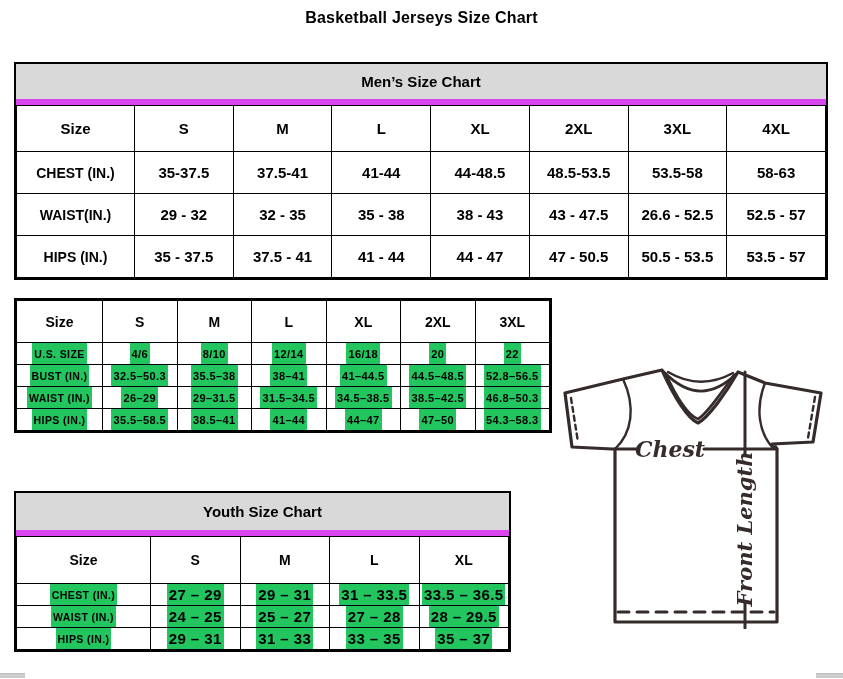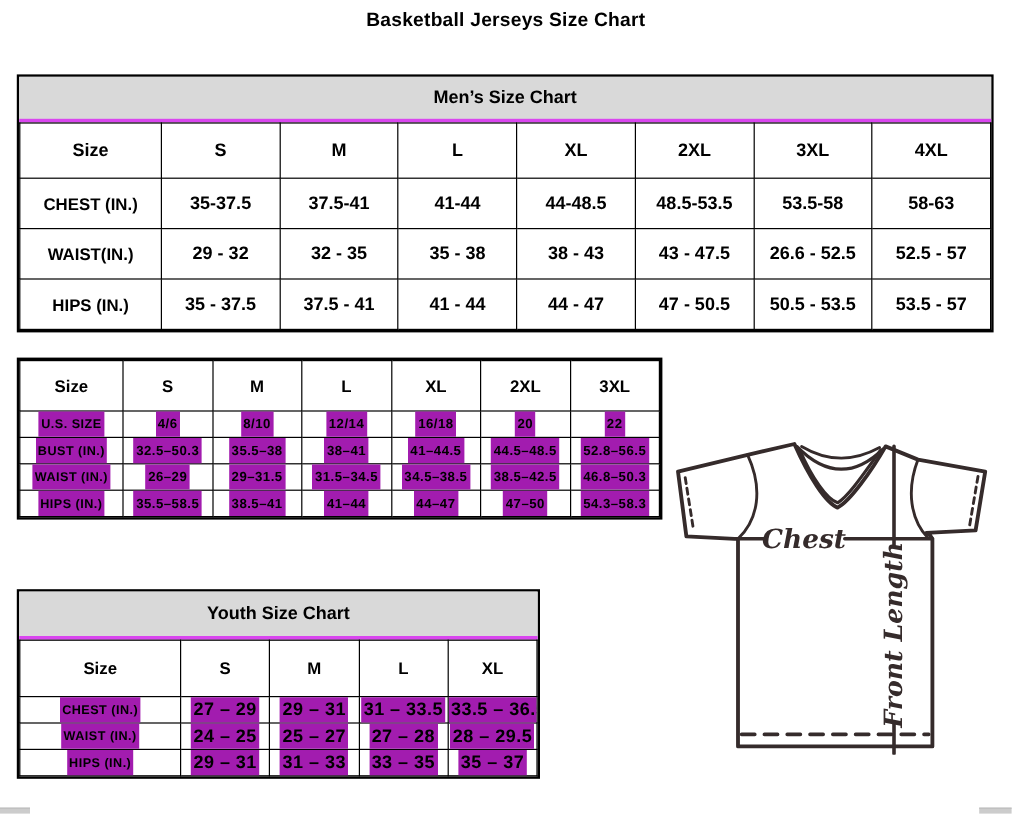--- a/index.html
+++ b/index.html
@@ -22,25 +22,25 @@
     letter-spacing: 0.2px;
   }
   .chart {
     position: absolute;
     border: 2px solid #000;
     background: #fff;
     box-sizing: border-box;
   }
   .chart.mens   { left: 14px; top: 62px;  width: 814px; }
   .chart.womens { left: 14px; top: 298px; width: 538px; }
-  .chart.youth  { left: 14px; top: 491px; width: 436px; }
+  .chart.youth  { left: 14px; top: 491px; width: 497px; }
 
   .tbar {
     background: #d9d9d9;
-    border-bottom: 3px solid #d946ef;
+    border-bottom: 6px solid #d946ef;
     display: flex; align-items: center; justify-content: center;
     font-weight: bold;
     font-size: 15px;
   }
   .mens   .tbar { height: 35px; }
   .womens .tbar { height: 35px; }
   .youth  .tbar { height: 37px; }
 
   table { border-collapse: collapse; width: 100%; table-layout: fixed; }
   th, td {
@@ -70,21 +70,21 @@
 
   
   .youth col.label-col { width: 134px; }
   .youth thead tr { height: 47px; }
   .youth thead th { font-size: 14px; }
   .youth tbody tr { height: 22px; }
   .youth tbody th { font-size: 10.5px; }
   .youth tbody td { font-size: 15px; }
 
   .womens tbody .hl, .youth tbody .hl {
-    background: #a21caf;
+    background: #22c55e;
     padding: 16px 2px;
     letter-spacing: 0.4px;
   }
 
   .jersey {
     position: absolute;
     left: 556px; top: 363px;
     width: 276px; height: 266px;
   }
   .jersey svg { display: block; width: 100%; height: 100%; }

